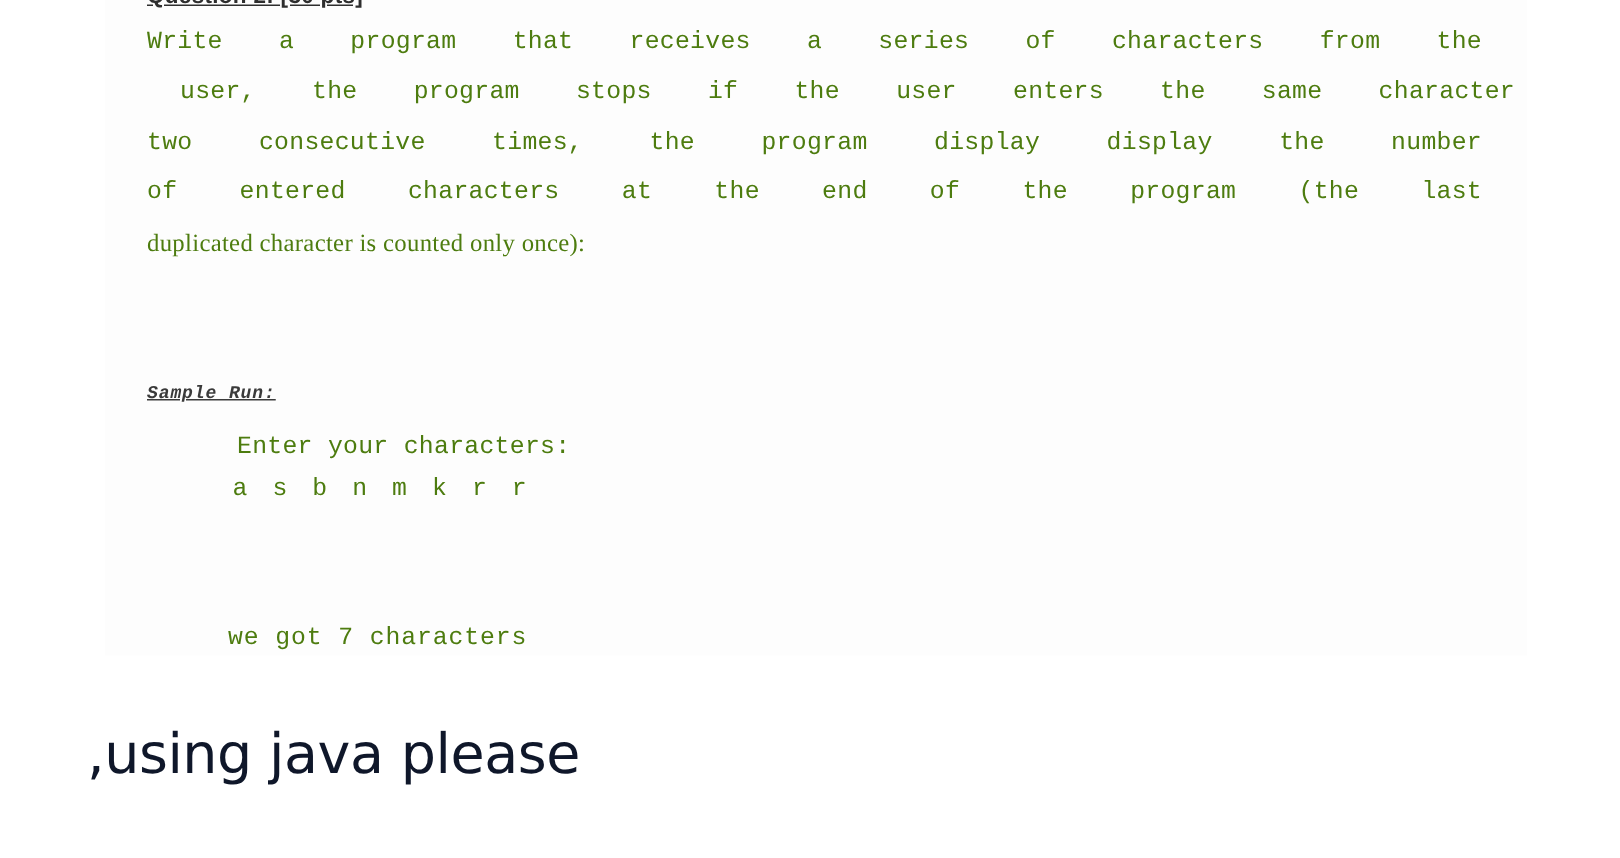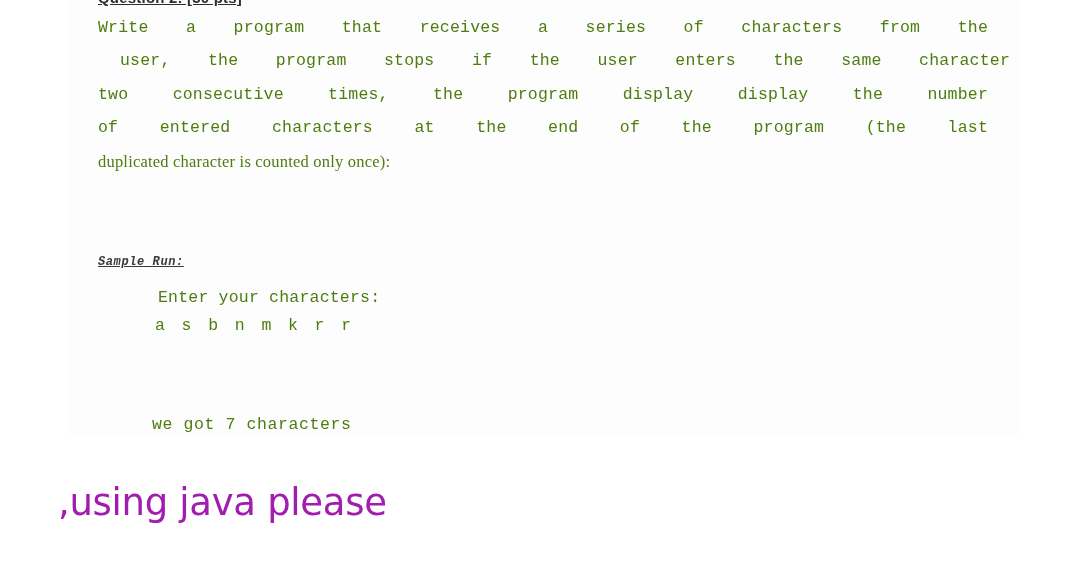--- a/index.html
+++ b/index.html
@@ -89,21 +89,21 @@
   #sample-output { left: 82px; top: 378px; letter-spacing: 0.6px; margin-top: 37px; }
 
   
   #user-comment {
     position: absolute;
     left: 58px;
     top: 481px;
     font-family: "DejaVu Sans", "Liberation Sans", sans-serif;
     font-size: 37px;
     font-weight: 400;
-    color: #a21caf;
+    color: #0f172a;
     letter-spacing: -0.3px;
     white-space: pre;
   }
 </style>
 </head>
 <body>
 
 <div id="page">
 
   <div id="scan">

